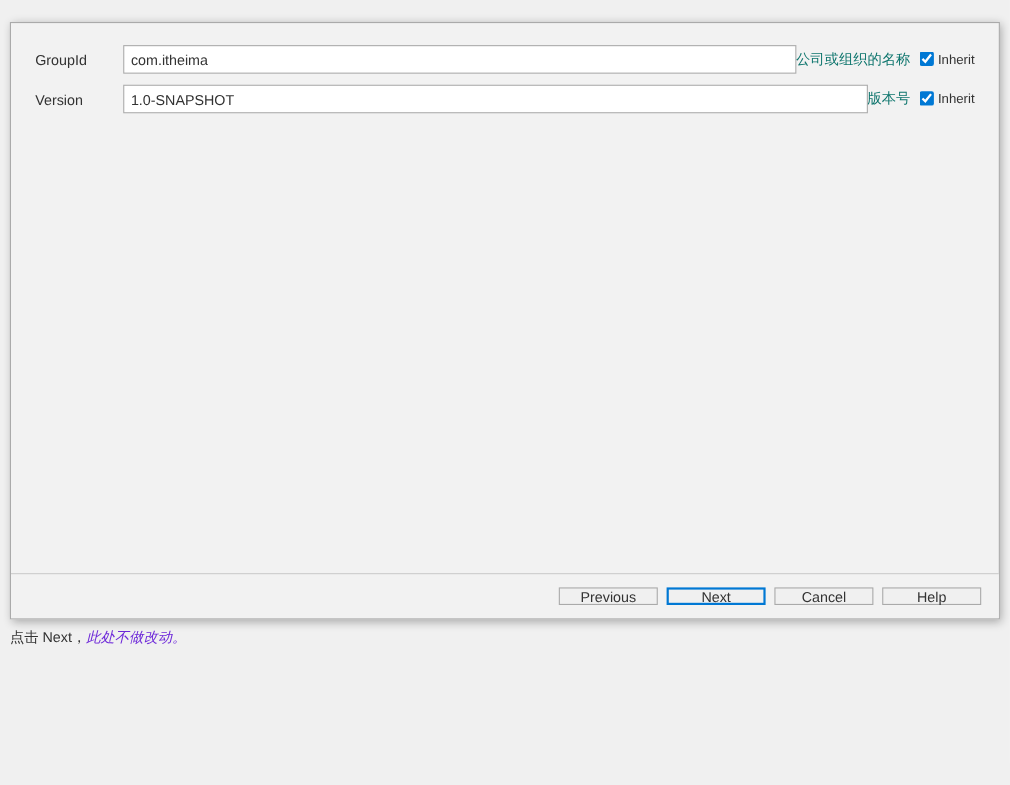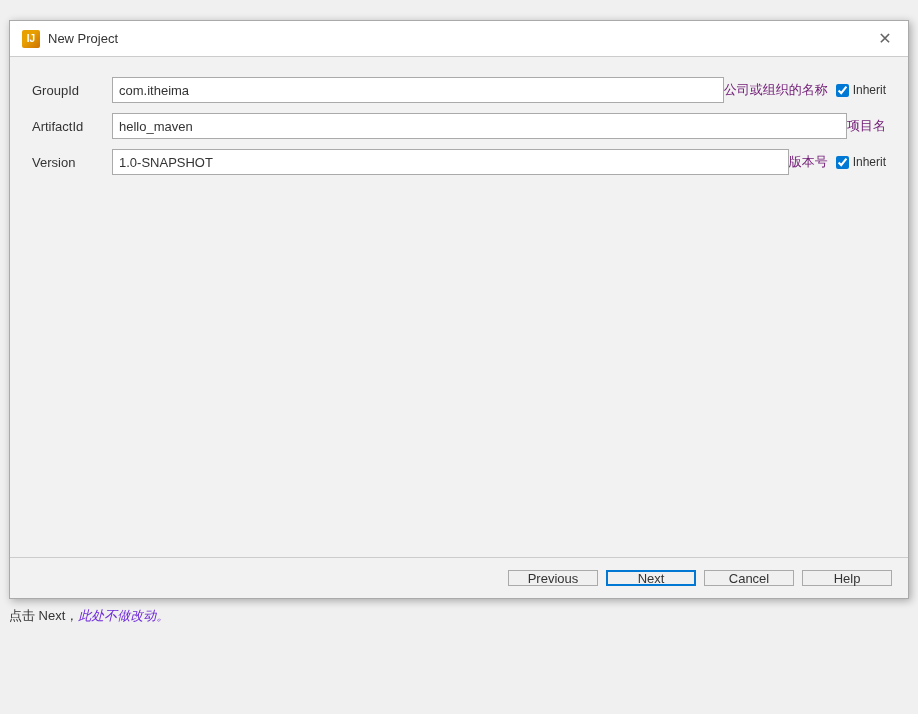--- a/index.html
+++ b/index.html
@@ -116,28 +116,28 @@
       height: 26px;
       border: 1px solid #aaaaaa;
       background: #ffffff;
       padding: 2px 6px;
       font-size: 13px;
       color: #333;
       outline: none;
     }
 
     .annotation {
-      color: #701a75;
+      color: #0f766e;
       font-size: 13px;
       white-space: nowrap;
     }
 
     .inherit-checkbox-container {
       display: flex;
-      align-items: flex-end;
+      align-items: flex-start;
       gap: 4px;
       margin-left: 8px;
       white-space: nowrap;
     }
 
     .inherit-checkbox {
       width: 13px;
       height: 13px;
       accent-color: #0078d4;
     }
@@ -187,53 +187,35 @@
       color: #6d28d9;
       font-style: italic;
     }
   </style>
 </head>
 <body>
 
 <div class="dialog-wrapper">
   <div class="dialog">
 
-    <div class="title-bar">
-      <div class="title-bar-left">
-        <div class="app-icon">
-          <span>IJ</span>
-        </div>
-        <span class="title-text">New Project</span>
-      </div>
-      <button class="close-btn">
-        <span>✕</span>
-      </button>
-    </div>
 
     <div class="dialog-content">
 
       <div class="form-row">
         <label class="form-label">GroupId</label>
         <div class="form-field-container">
           <input class="form-input" type="text" value="com.itheima" style="">
           <span class="annotation">公司或组织的名称</span>
         </div>
         <div class="inherit-checkbox-container">
           <input type="checkbox" class="inherit-checkbox" checked="" style="">
           <span class="inherit-label">Inherit</span>
         </div>
       </div>
 
-      <div class="form-row">
-        <label class="form-label">ArtifactId</label>
-        <div class="form-field-container">
-          <input class="form-input" type="text" value="hello_maven" style="">
-          <span class="annotation">项目名</span>
-        </div>
-      </div>
 
       <div class="form-row">
         <label class="form-label">Version</label>
         <div class="form-field-container">
           <input class="form-input" type="text" value="1.0-SNAPSHOT" style="">
           <span class="annotation">版本号</span>
         </div>
         <div class="inherit-checkbox-container">
           <input type="checkbox" class="inherit-checkbox" checked="" style="">
           <span class="inherit-label">Inherit</span>

